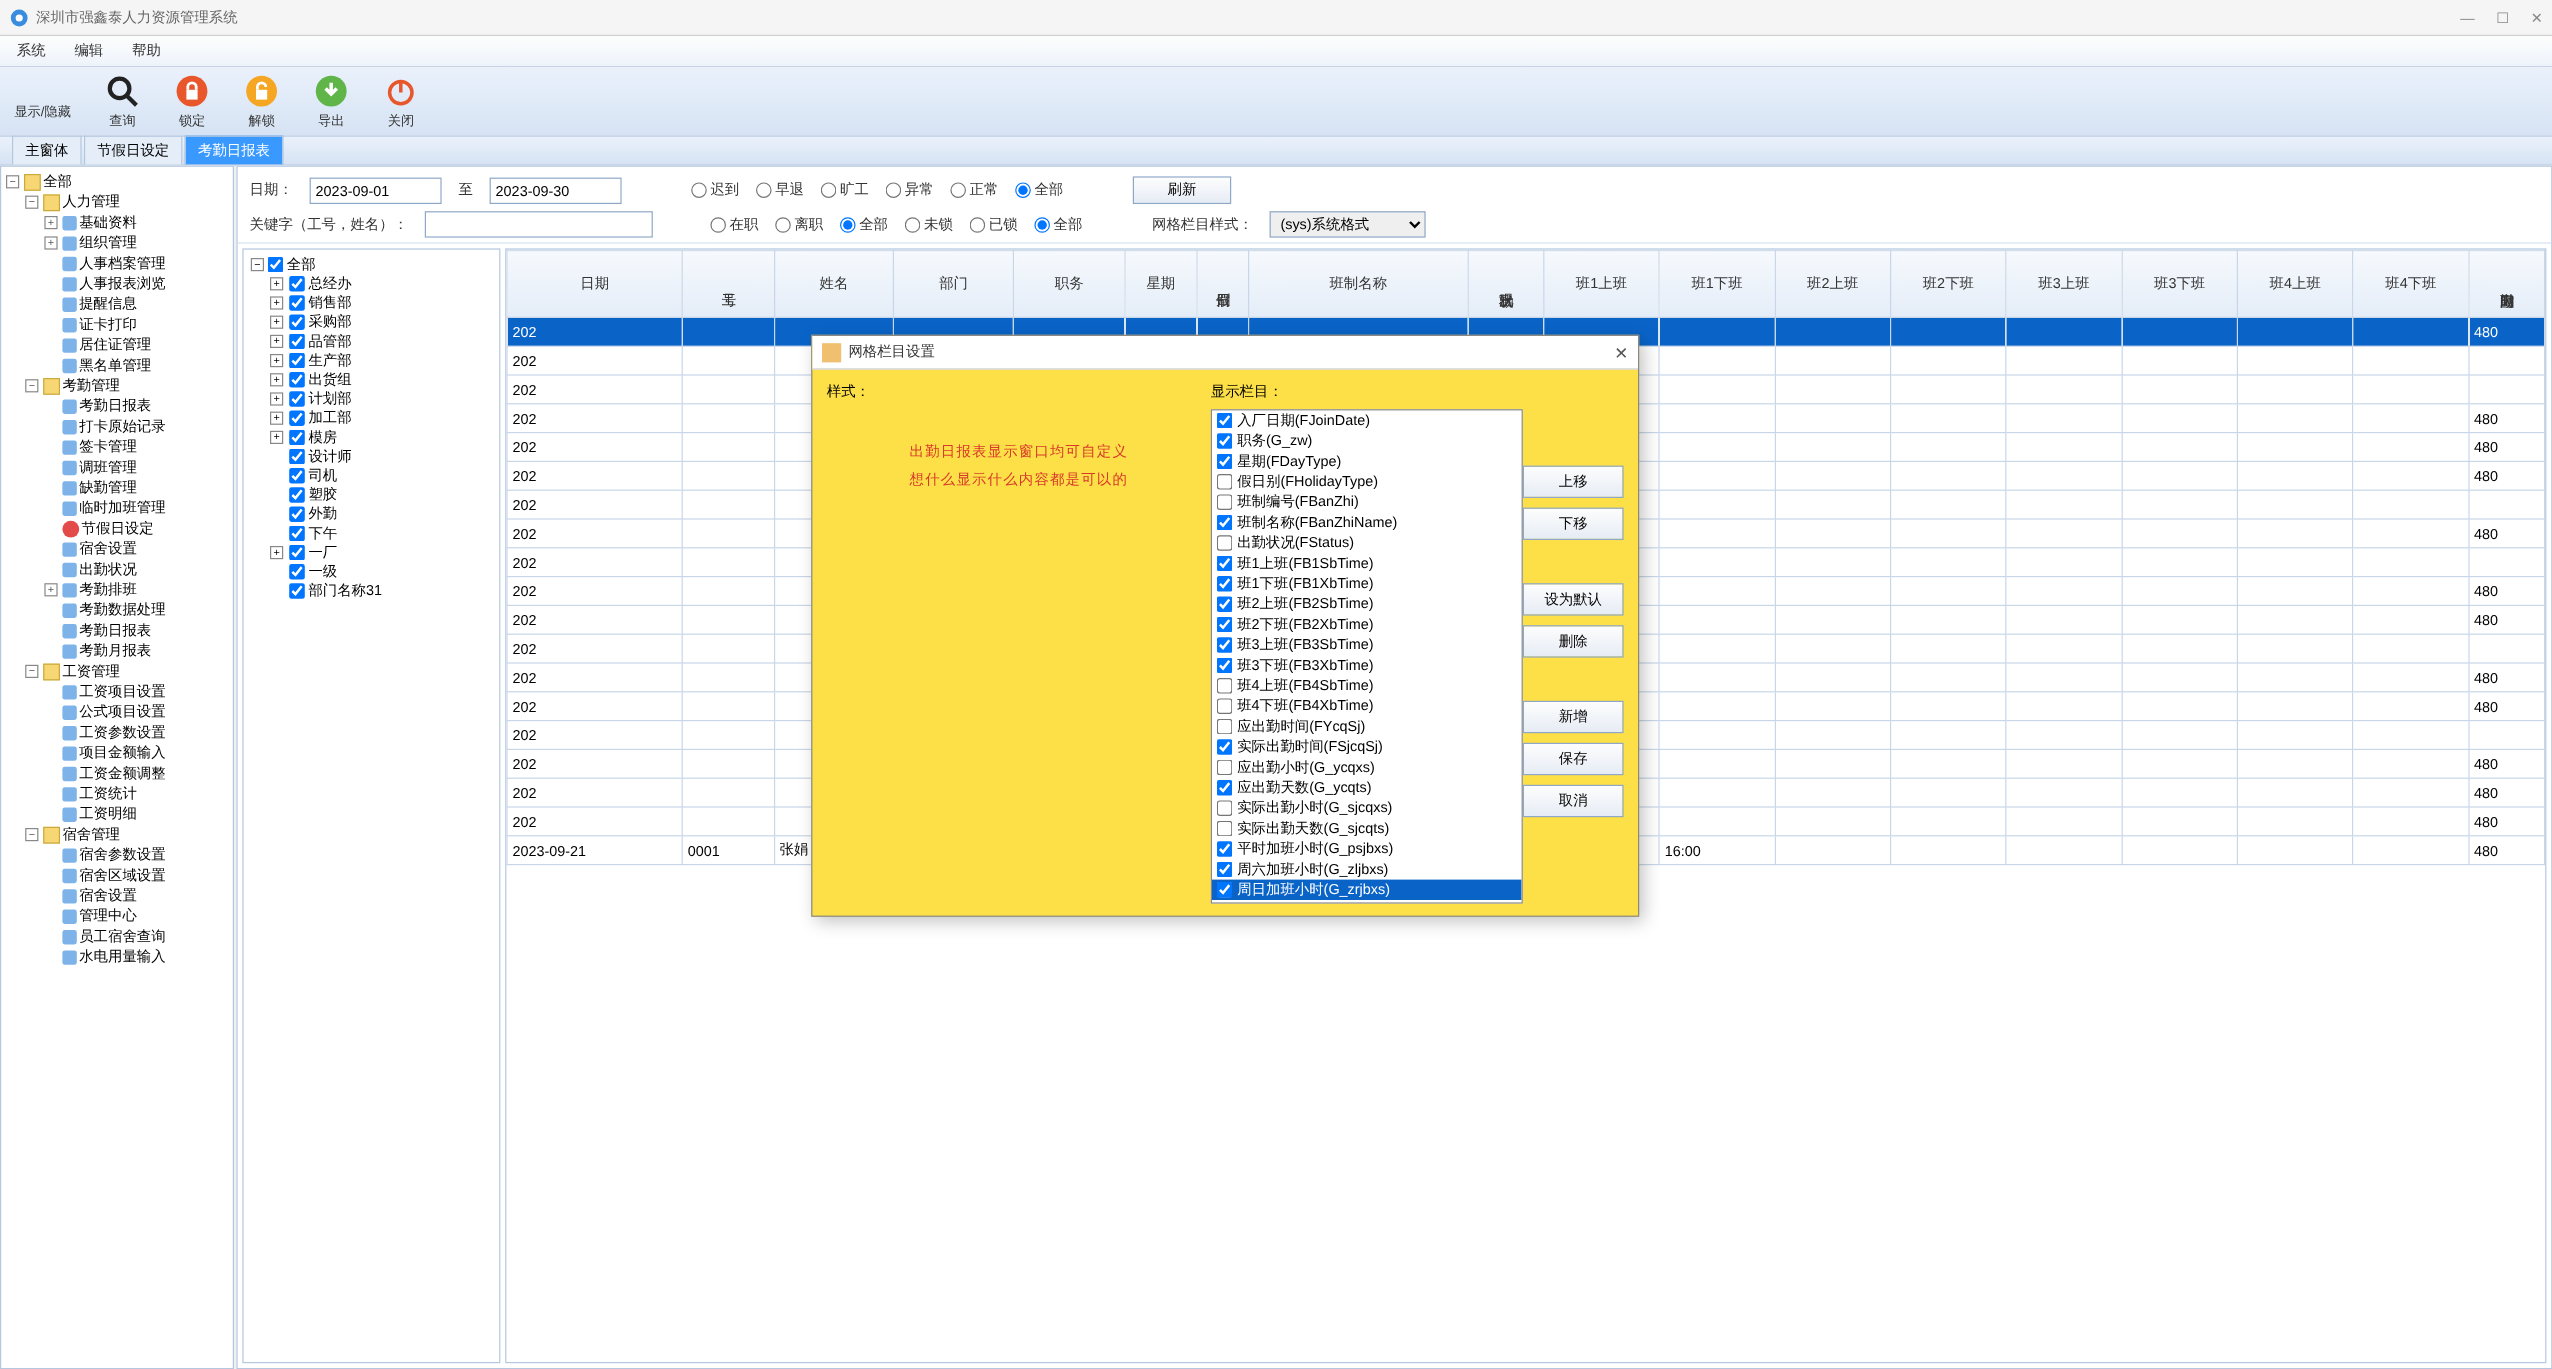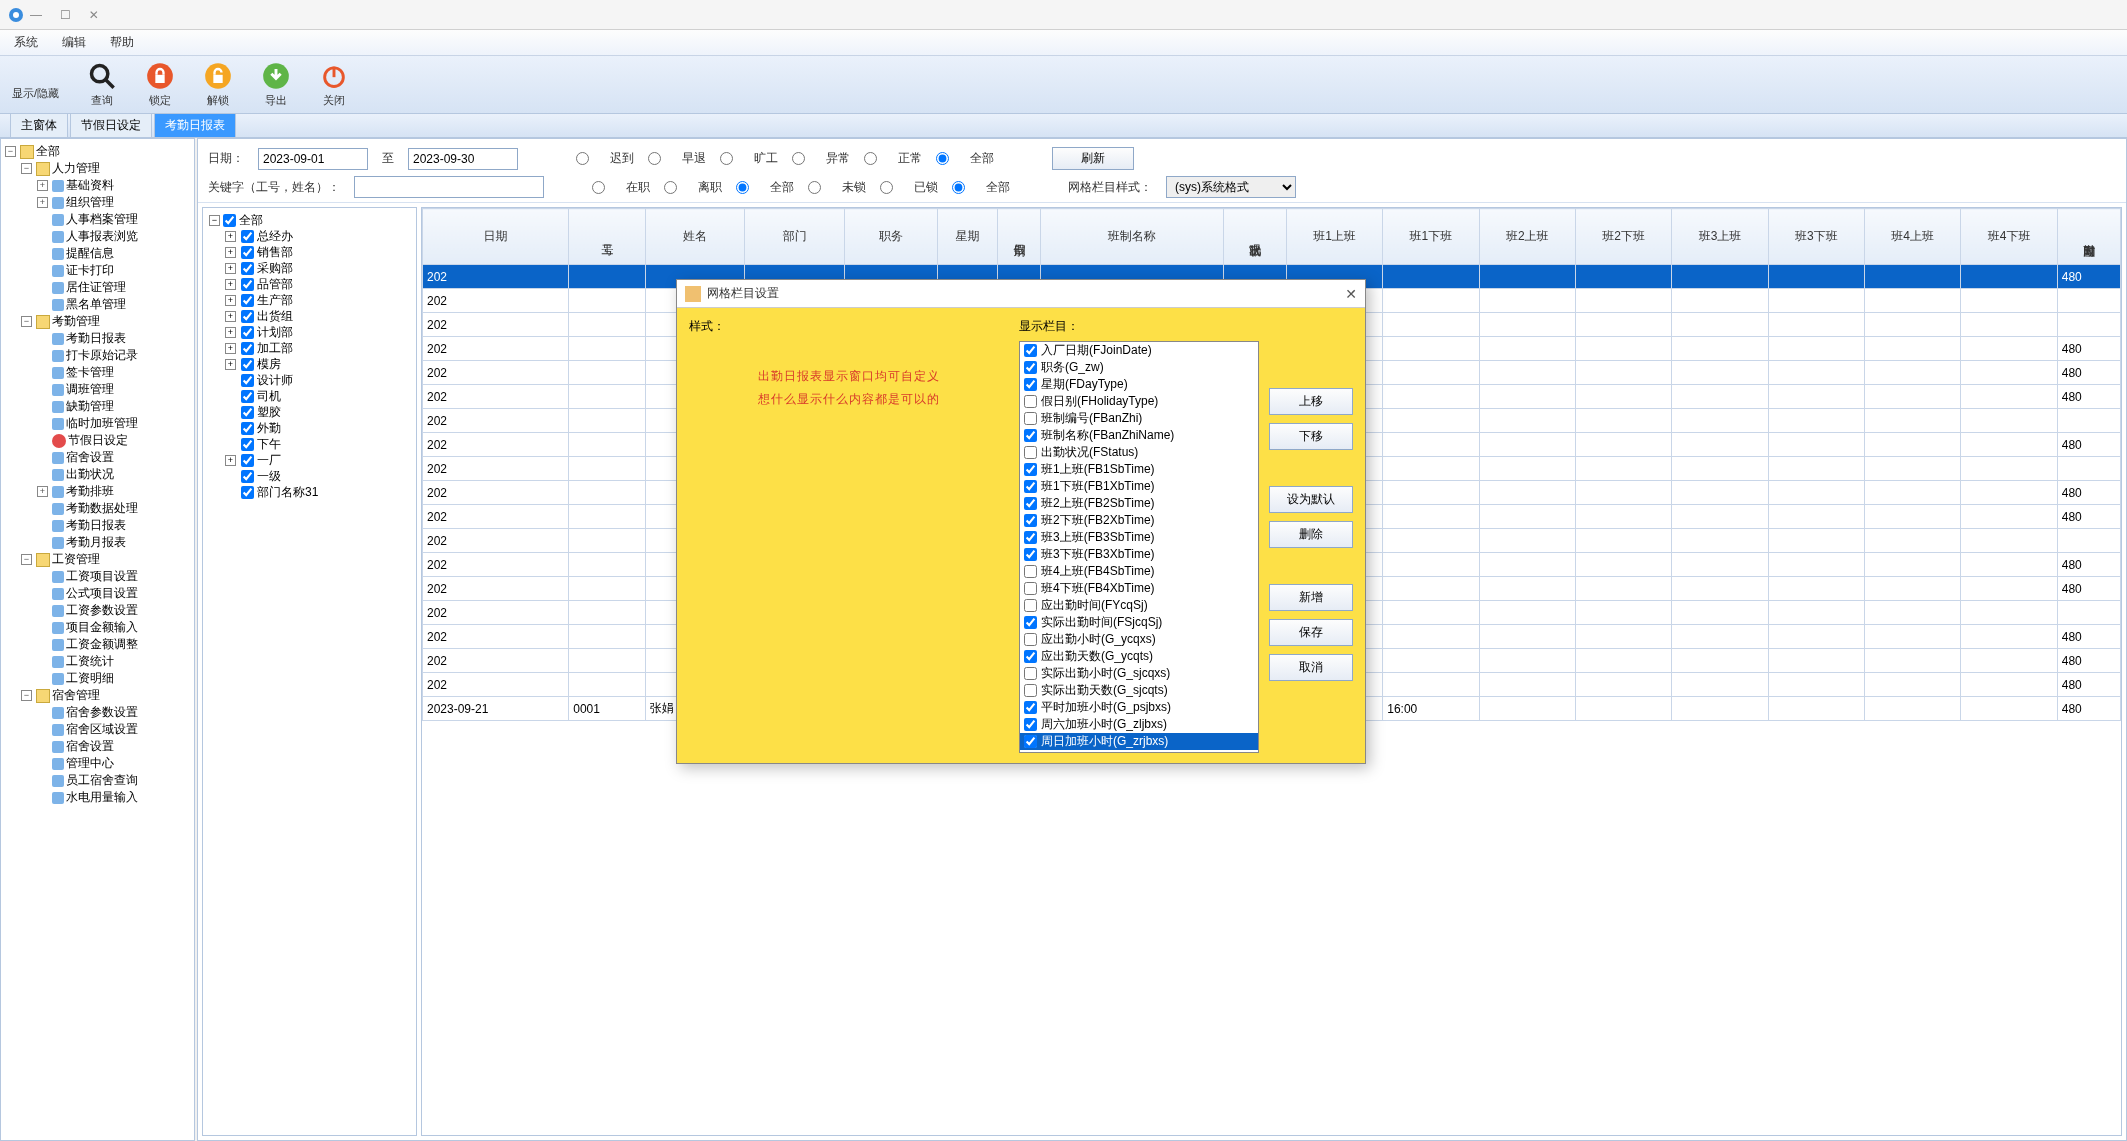--- a/index.html
+++ b/index.html
@@ -37,21 +37,21 @@
 .tree .leaf { width: 12px; height: 12px; background: #7db3e8; border-radius: 2px; }
 .tree .red { background: #e34b4b; border-radius: 50%; }
 
 .rightpane { flex: 1; display: flex; flex-direction: column; background: #fff; border: 1px solid #b5c7df; margin-left: 2px; }
 
 .filterbar { padding: 8px 10px 4px 10px; display: grid; grid-template-columns: auto auto auto auto 1fr; gap: 6px 14px; align-items: center; border-bottom: 1px solid #d7e2f1; }
 .filterrow { display: flex; align-items: center; gap: 14px; flex-wrap: nowrap; width: 100%; grid-column: 1/-1; }
 .filterrow label { color: #333; }
 .filterrow input[type=text] { border: 1px solid #8fa8c8; padding: 2px 4px; height: 22px; }
 .dateinp { width: 110px; }
-.radio { display: flex; gap: 21px; }
+.radio { display: flex; gap: 3px; }
 .radio input { margin: 0; }
 .refreshbtn { padding: 2px 28px; background: linear-gradient(#fdfdfd,#e6ecf5); border: 1px solid #8fa8c8; cursor: pointer; }
 .styleselect { border: 1px solid #8fa8c8; padding: 1px 4px; height: 22px; width: 130px; }
 
 .midrow { flex: 1; display: flex; overflow: hidden; position: relative; }
 
 .depttree { width: 215px; border: 1px solid #b5c7df; margin: 4px 0 4px 4px; overflow: auto; padding: 4px; background: #fff; }
 .depttree ul { list-style: none; padding-left: 16px; }
 .depttree > ul { padding-left: 2px; }
 .depttree li { line-height: 16px; white-space: nowrap; }
@@ -64,21 +64,21 @@
 .grid th { background: linear-gradient(#f6f9fd,#e4edf8); height: 48px; vertical-align: middle; text-align: center; color: #333; font-weight: normal; }
 .grid tr.sel td { background: #0a64c8; color: #fff; }
 .grid td { height: 24px; }
 .grid .vhead { writing-mode: vertical-rl; height: 48px; }
 
 .dialog { position: absolute; left: 478px; top: 76px; width: 690px; height: 485px; background: #fde047; border: 1px solid #888; box-shadow: 4px 4px 14px rgba(0,0,0,.25); z-index: 50; display: flex; flex-direction: column; }
 .dlg-title { height: 28px; background: #fff; border-bottom: 1px solid #ccc; display: flex; align-items: center; padding: 0 8px; }
 .dlg-title .dicon { width: 16px; height: 16px; margin-right: 6px; background: #f0c070; }
 .dlg-title .dtxt { flex: 1; color: #333; }
 .dlg-title .dclose { cursor: pointer; color: #555; font-size: 14px; }
-.dlg-body { flex: 1; padding: 10px 12px; display: flex; gap: 10px; position: relative; }
+.dlg-body { flex: 1; padding: 10px 12px; display: flex; gap: 0; position: relative; }
 .dlg-left { width: 320px; display: flex; flex-direction: column; }
 .dlg-left .lbl { margin-bottom: 6px; }
 .dlg-left table { border-collapse: collapse; width: 100%; }
 .dlg-left th, .dlg-left td { border: 1px solid #999; padding: 3px 6px; background: #fff; font-weight: normal; text-align: left; }
 .dlg-left th { background: #f2f2f2; }
 .dlg-left td.selcell { background: #0a64c8; color: #fff; }
 .redtext { color: #d83a2a; font-size: 17px; margin-top: 24px; line-height: 1.9; font-family: SimSun; letter-spacing: 1px; text-align: center; }
 .dlg-center { flex: 1; display: flex; flex-direction: column; }
 .dlg-center .lbl { margin-bottom: 6px; }
 .checklist { flex: 1; border: 1px solid #888; background: #fff; overflow-y: scroll; }
@@ -92,20 +92,21 @@
 svg { display: block; }
 </style>
 </head>
 <body>
 
 <div class="titlebar">
   <svg class="icon" viewBox="0 0 16 16">
       <circle cx="8" cy="8" r="7" fill="#3a8dde"></circle>
       <path d="M5 8 a3 3 0 1 1 6 0 a3 3 0 1 1 -6 0" fill="#fff"></path>
     </svg>
+  <span class="title">深圳市强鑫泰人力资源管理系统</span>
   <div class="winbtns">
     <span>—</span>
     <span>☐</span>
     <span>✕</span>
   </div>
 </div>
 
 <div class="menubar">
   <span>系统</span>
   <span>编辑</span>

